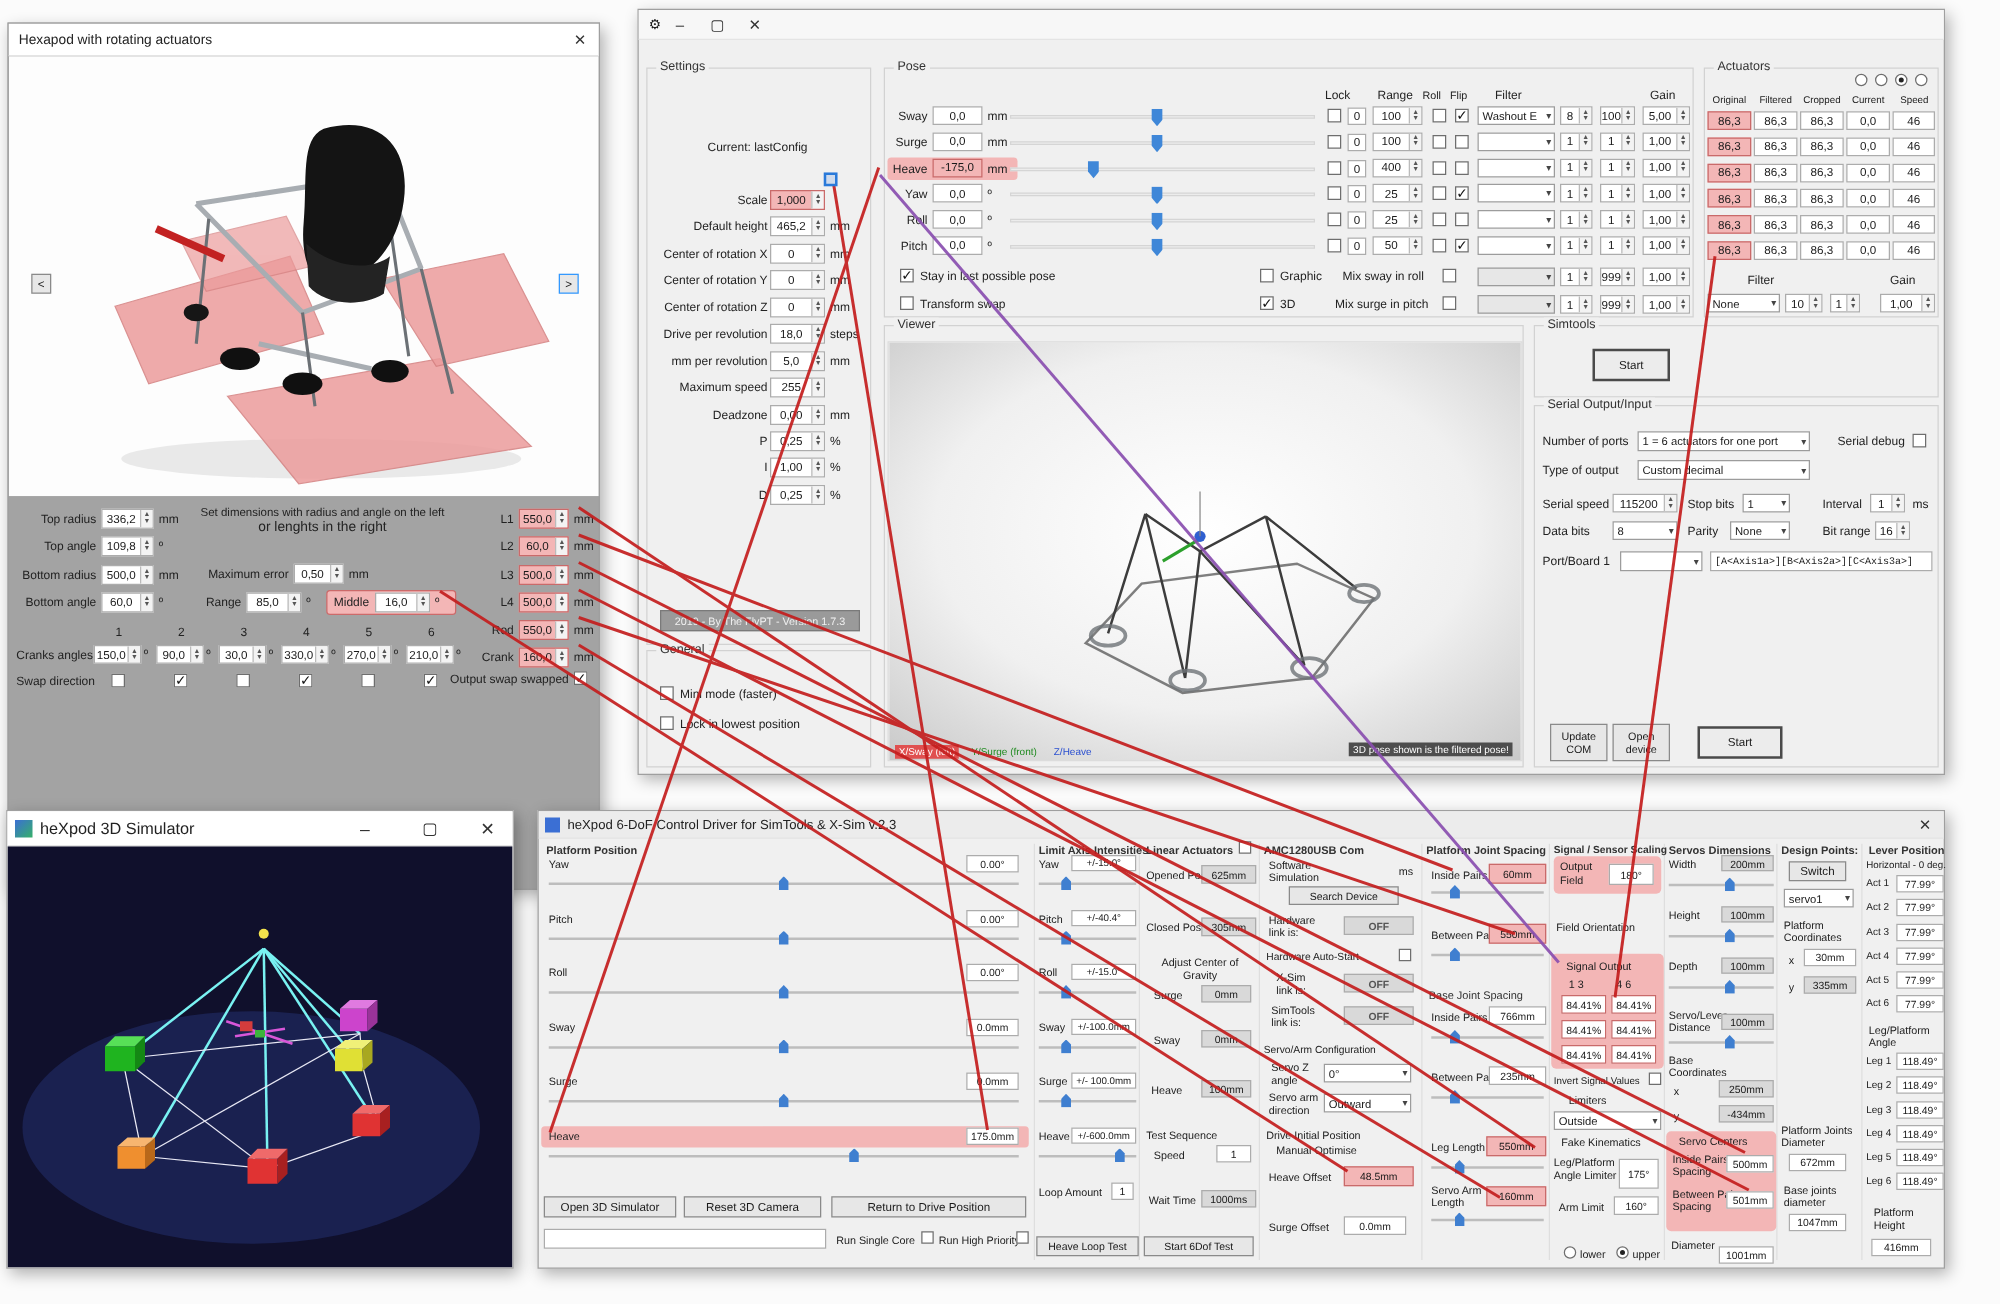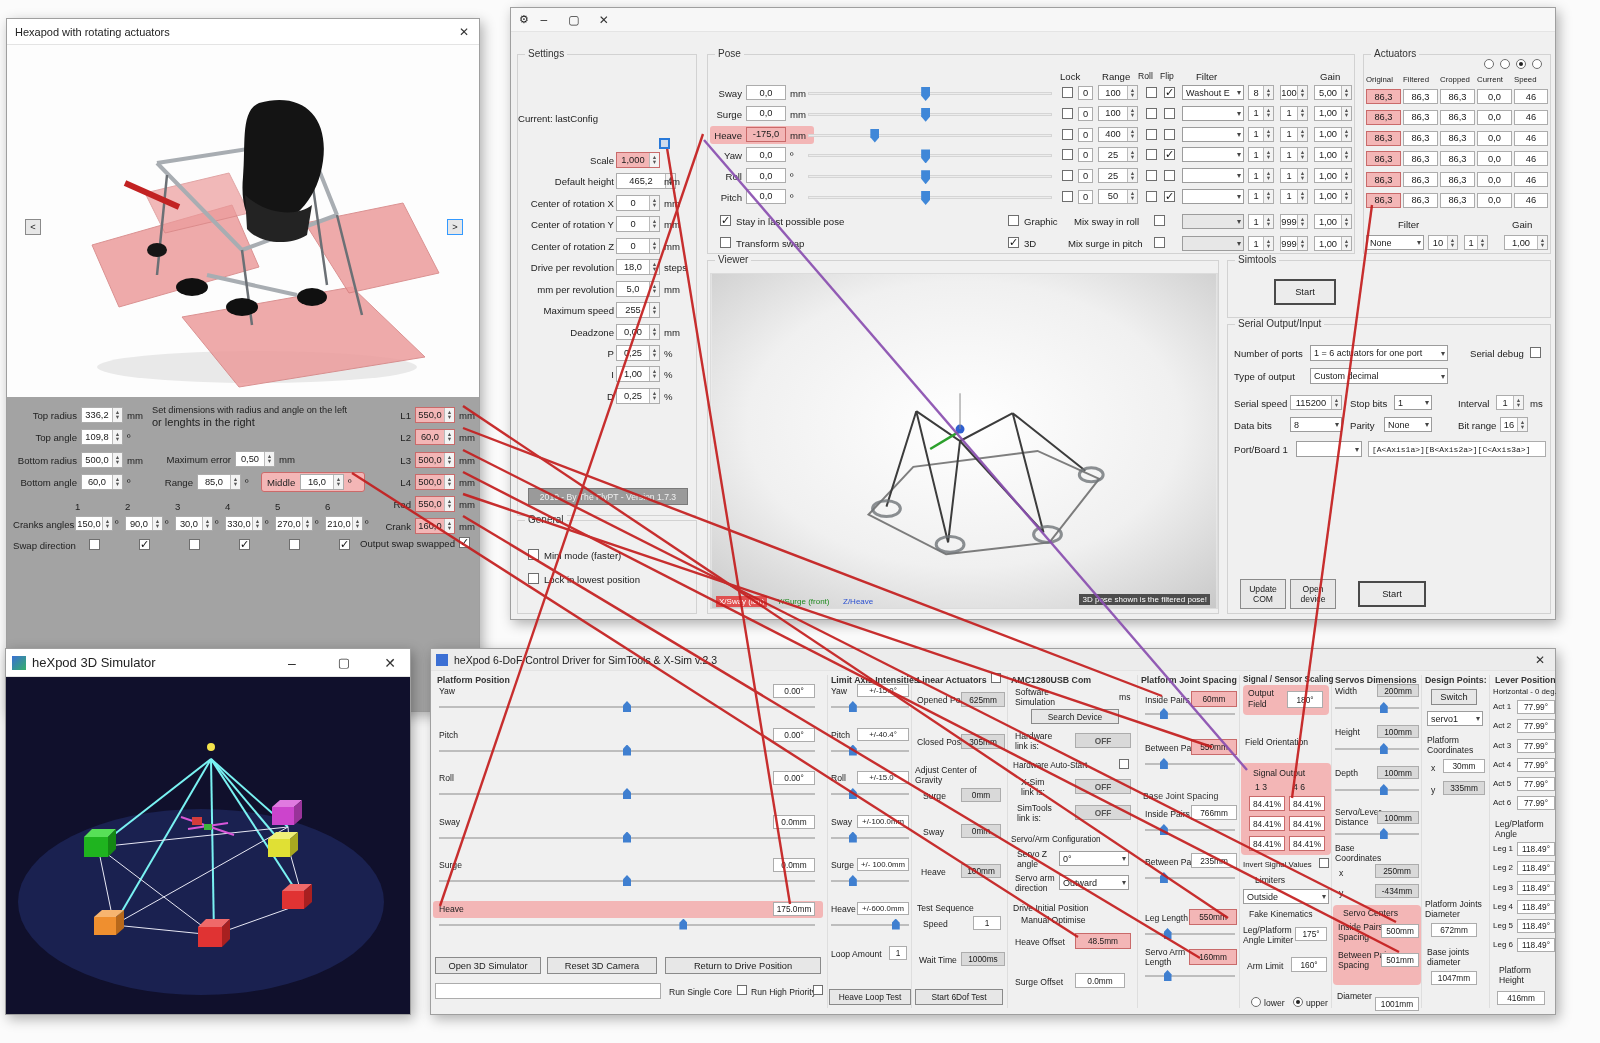--- a/index.html
+++ b/index.html
@@ -6,21 +6,21 @@
 html,body{width:1600px;height:1043px}
 body{font-family:"Liberation Sans",sans-serif;font-size:10px;color:#1a1a1a;background:#fbfbfb;position:relative;overflow:hidden}
 .w{position:absolute;background:#f0f0f0;border:1px solid #9f9f9f;box-shadow:3px 4px 12px rgba(0,0,0,.30)}
 .tb{position:absolute;left:0;top:0;right:0;background:#ffffff;display:flex;align-items:center;border-bottom:1px solid #e4e4e4}
 .tb .t{flex:1;padding-left:8px;font-size:11px;color:#222;white-space:nowrap;overflow:hidden}
 .wbtn{width:30px;text-align:center;color:#333;font-size:12px}
 .g{position:absolute;border:1px solid #d2d2d2}
 .gt{position:absolute;top:-7px;left:7px;background:#f0f0f0;padding:0 3px;font-size:10px;color:#333;line-height:12px;white-space:nowrap}
 .l{position:absolute;font-size:9.6px;color:#222;white-space:nowrap}
 .r{text-align:right}
-.c{}
+.c{text-align:center}
 .f{position:absolute;background:#fff;border:1px solid #acacac;font-size:9.3px;display:flex;align-items:center;justify-content:center;white-space:nowrap;overflow:hidden}
 .f.gray{background:#d9d9d9}
 .f.hl{background:#f3b6b6;border-color:#c96a6a}
 .hlbox{position:absolute;background:#f3b6b6;border:1px solid #cc6a6a;border-radius:3px}
 .hlblock{position:absolute;background:#f3b6b6;border-radius:4px}
 .num{padding:0}
 .num .v{flex:1;display:flex;align-items:center;justify-content:center}
 .sp{width:10px;align-self:stretch;border-left:1px solid #bbb;display:flex;flex-direction:column;align-items:center;justify-content:center;font-size:5.5px;line-height:5px;color:#555;background:#f3f3f3}
 .cb{position:absolute;width:11px;height:11px;background:#fff;border:1px solid #6e6e6e}
 .cb.on::after{content:"✓";position:absolute;left:0px;top:-2px;font-size:11px;color:#111}
@@ -351,21 +351,21 @@
             <span class="sp">
               <i>▲</i>
               <i>▼</i>
             </span>
           </span>
           <span class="l" style="left:146px;top:4px"></span>
         </div>
 
         <div class="srow">
           <span class="l r" style="right:80px;top:4px">Default height</span>
-          <span class="f num" style="left:98px;top:1px;width:60px;height:16px">
+          <span class="f num" style="left:98px;top:1px;width:44px;height:16px">
             <span class="v">465,2</span>
             <span class="sp">
               <i>▲</i>
               <i>▼</i>
             </span>
           </span>
           <span class="l" style="left:146px;top:4px">mm</span>
         </div>
 
         <div class="srow">
@@ -1297,21 +1297,21 @@
     <span class="f" style="left:8px;top:73px;width:36px;height:15px;border-color:#c96a6a">84.41%</span>
     <span class="f" style="left:48px;top:73px;width:36px;height:15px;border-color:#c96a6a">84.41%</span>
   </div>
   <span class="l" style="left:812px;top:211px;font-size:7.8px">Invert Signal Values</span>
   <span class="cb" style="left:888px;top:209px;width:10px;height:10px"></span>
   <span class="l" style="left:824px;top:226px">Limiters</span>
   <span class="dd" style="left:812px;top:240px;width:86px;height:15px">Outside</span>
   <span class="l" style="left:818px;top:260px">Fake Kinematics</span>
   <span class="l" style="left:812px;top:276px">Leg/Platform</span>
   <span class="l" style="left:812px;top:286px">Angle Limiter</span>
-  <span class="f" style="left:864px;top:278px;width:32px;height:14px">175°</span>
+  <span class="f" style="left:864px;top:278px;width:32px;height:24px">175°</span>
   <span class="l" style="left:816px;top:312px">Arm  Limit</span>
   <span class="f" style="left:860px;top:308px;width:36px;height:15px">160°</span>
   <span class="rb" style="left:820px;top:348px"></span>
   <span class="l" style="left:833px;top:349px">lower</span>
   <span class="rb on" style="left:862px;top:348px"></span>
   <span class="l" style="left:875px;top:349px">upper</span>
 
   <span class="hdr" style="left:904px;top:26px">Servos Dimensions</span>
   <div style="position:absolute;left:904px;top:34px;width:84px">
 

